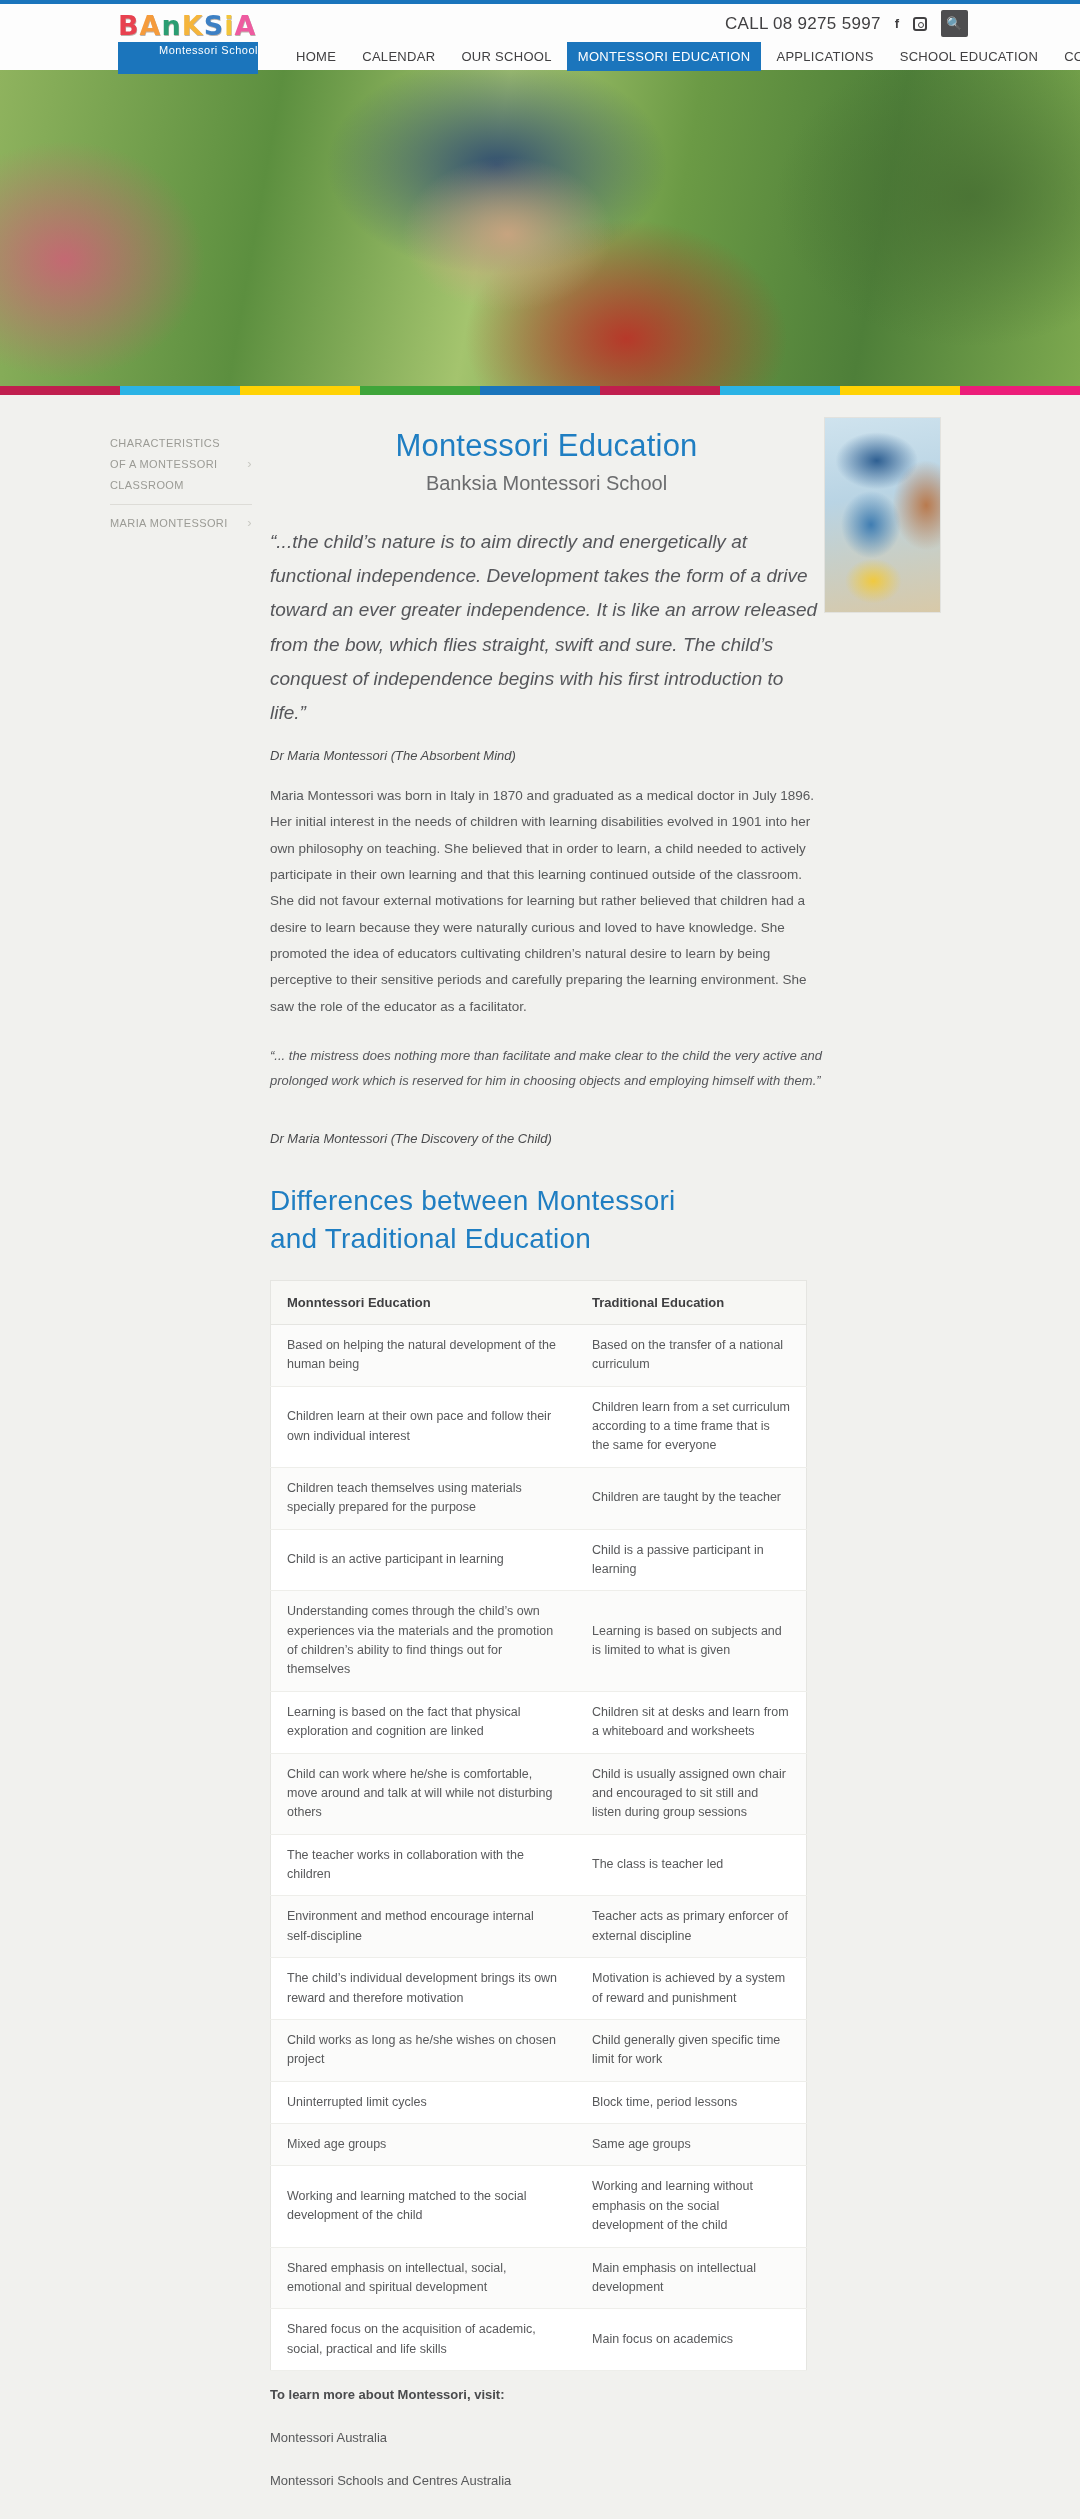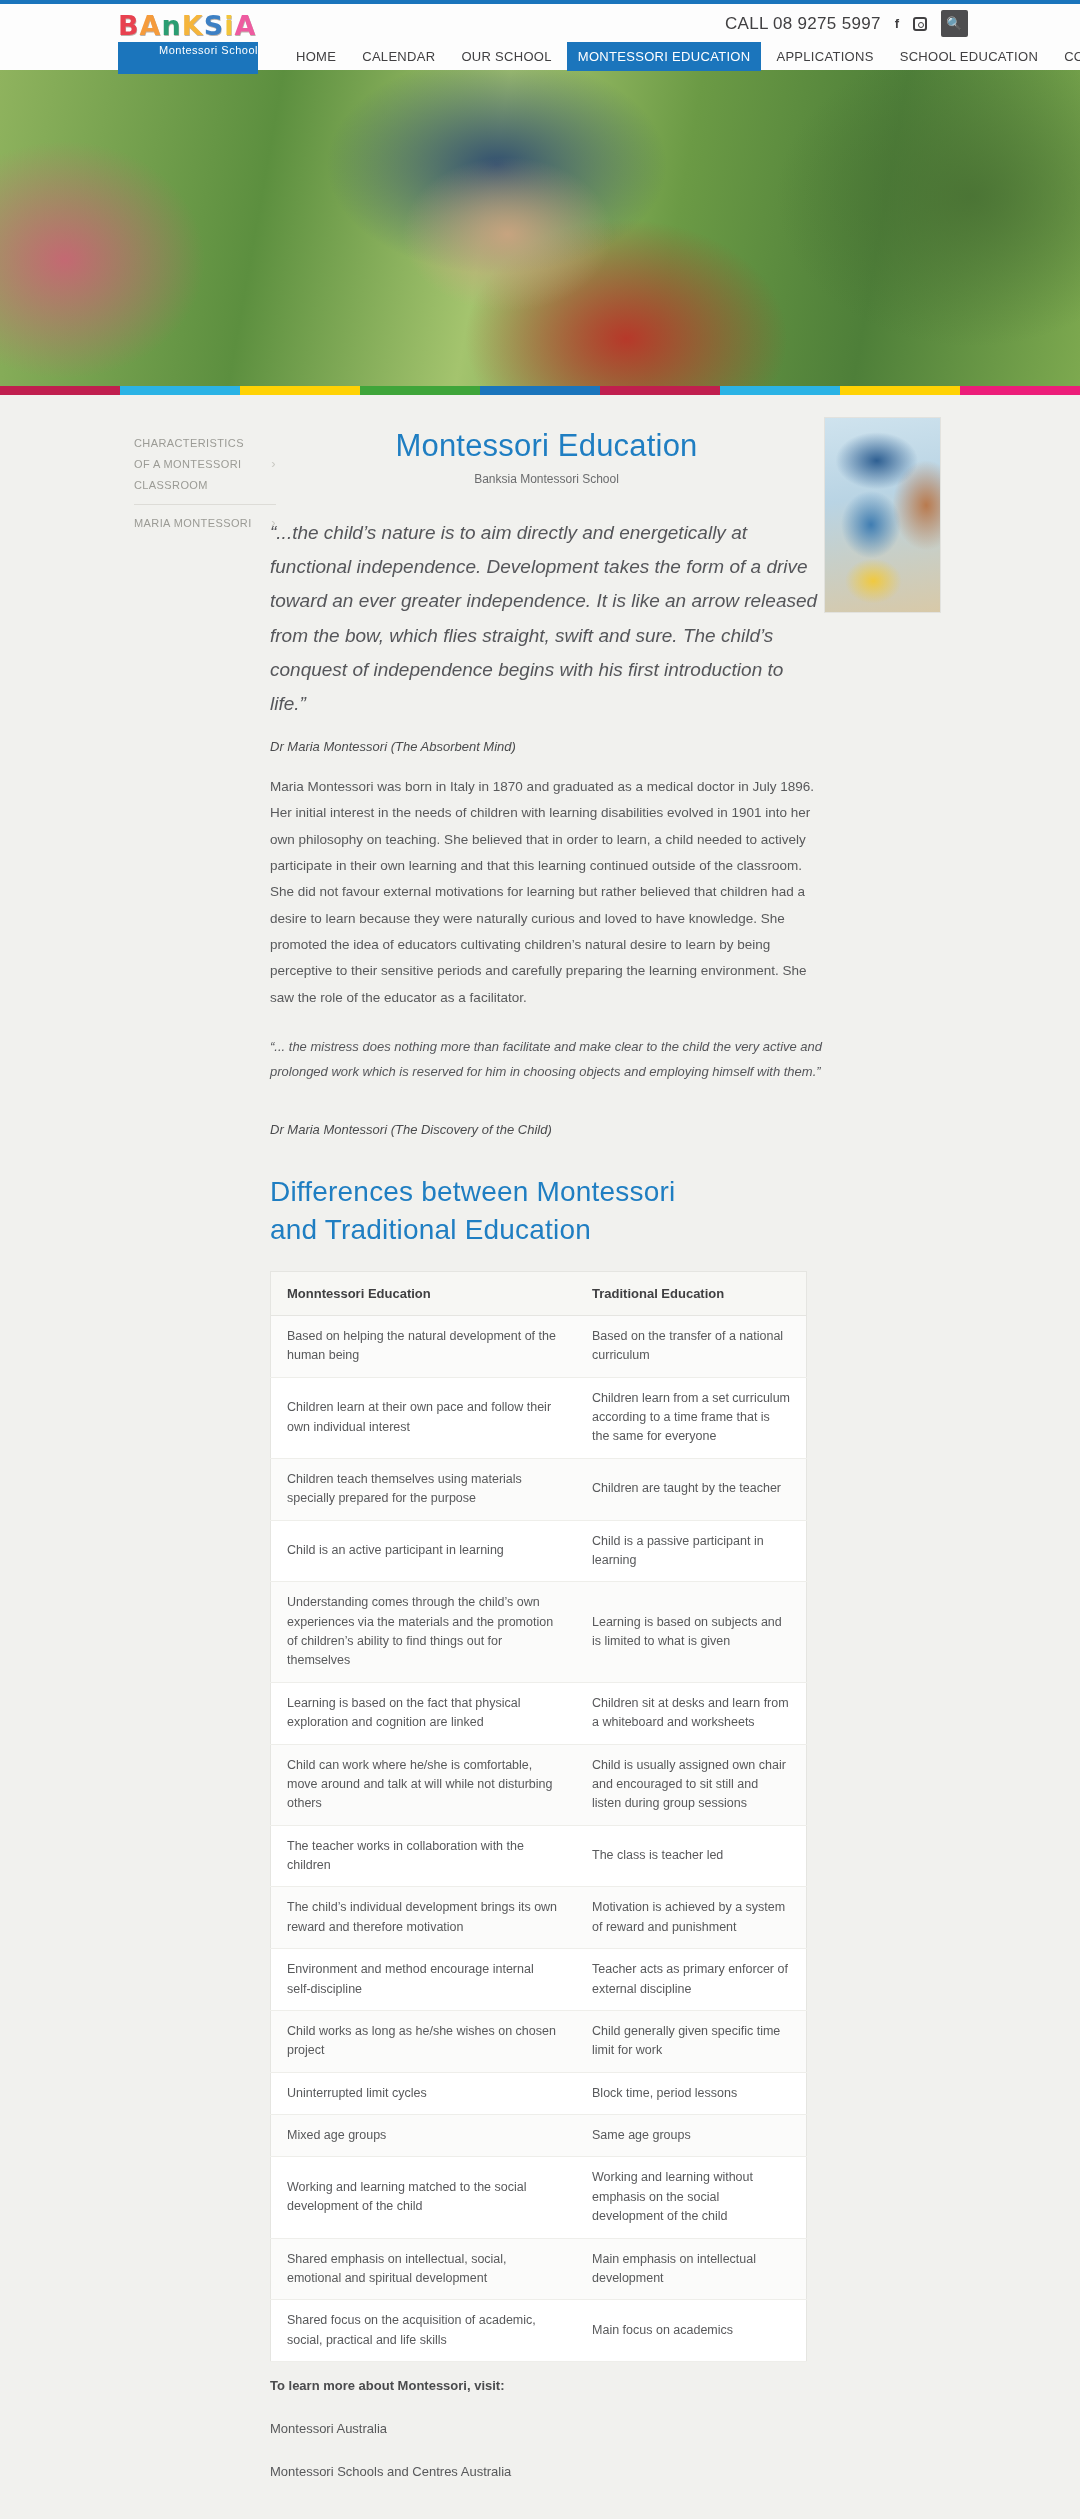--- a/index.html
+++ b/index.html
@@ -40,36 +40,36 @@
       radial-gradient(ellipse 260px 200px at 90% 40%, rgba(70,110,50,0.8) 0%, rgba(70,110,50,0) 75%),
       linear-gradient(100deg,#8fb35e 0%,#5c8f3f 25%,#a4c46e 45%,#6b9a45 62%,#4e7f39 80%,#7da94f 100%);
   }
 
   
   .stripe { display:flex; height:9px; width:100%; }
   .stripe span { flex:1; }
 
   
   .content { position:relative; background:#f1f1ee; padding:33px 0 40px; }
-  .sidebar { position:absolute; left:134px; top:30px; width:142px; }
+  .sidebar { position:absolute; left:110px; top:30px; width:142px; }
   .sb-item { position:relative; font-size:11px; letter-spacing:0.4px; color:#9b9b95; line-height:1.9;
     padding:8px 14px 8px 0; border-bottom:1px solid #dddcd7; cursor:pointer; }
   .sb-item:last-child { border-bottom:none; }
   .sb-item .chev { position:absolute; right:0; top:50%; transform:translateY(-50%); color:#c9c9c3; font-size:13px; }
   .main-col { margin-left:270px; width:553px; }
   .side-photo { position:absolute; left:824px; top:22px; width:117px; height:196px; border:1px solid #e2e2de;
     background:
       radial-gradient(ellipse 55px 38px at 45% 22%, #2e5f92 0%, rgba(46,95,146,0) 75%),
       radial-gradient(ellipse 40px 45px at 40% 55%, #3f7db2 0%, rgba(63,125,178,0) 75%),
       radial-gradient(ellipse 38px 30px at 42% 84%, #f0c93f 0%, rgba(240,201,63,0) 75%),
       radial-gradient(ellipse 45px 60px at 88% 45%, #b97a4e 0%, rgba(185,122,78,0) 75%),
       linear-gradient(170deg,#cfe3ee 0%,#b9d4e4 40%,#d8c9a8 100%);
   }
   h1.page-title { color:#1f7ec2; font-size:31px; font-weight:500; text-align:center; letter-spacing:0.2px; }
-  .page-sub { color:#6b6c6e; font-size:12px; font-weight:400; text-align:center; margin-top:8px; }
+  .page-sub { color:#6b6c6e; font-size:20px; font-weight:400; text-align:center; margin-top:8px; }
   .quote1 { margin-top:30px; font-style:italic; font-size:19px; line-height:1.8; color:#55565a; }
   .attr { margin-top:18px; font-size:13px; font-weight:normal; font-style:italic; color:#4a4b4d; }
   .para { margin-top:20px; font-size:13.5px; line-height:1.95; color:#58595b; }
   .quote2 { margin-top:24px; font-style:italic; font-size:13px; line-height:1.9; color:#55565a; }
   .attr2 { margin-top:38px; font-size:13px; font-weight:normal; font-style:italic; color:#4a4b4d; }
   h2.diff { margin-top:36px; color:#1f7ec2; font-size:28px; font-weight:500; line-height:1.35; letter-spacing:0.2px; }
   table.diff-table { margin-top:22px; width:537px; border-collapse:collapse; background:#fff;
     border:1px solid #e5e5e1; }
   .diff-table th { text-align:left; font-size:13px; color:#3f3f41; background:#f7f7f4;
     padding:14px 16px; border-bottom:1px solid #e5e5e1; font-weight:bold; }
@@ -191,26 +191,26 @@
           </tr>
         <tr>
             <td>Child can work where he/she is comfortable, move around and talk at will while not disturbing others</td>
             <td>Child is usually assigned own chair and encouraged to sit still and listen during group sessions</td>
           </tr>
         <tr>
             <td>The teacher works in collaboration with the children</td>
             <td>The class is teacher led</td>
           </tr>
         <tr>
+            <td>Environment and method encourage internal self-discipline</td>
+            <td>Teacher acts as primary enforcer of external discipline</td>
+          </tr>
+        <tr>
             <td>The child’s individual development brings its own reward and therefore motivation</td>
             <td>Motivation is achieved by a system of reward and punishment</td>
-          </tr>
-        <tr>
-            <td>Environment and method encourage internal self-discipline</td>
-            <td>Teacher acts as primary enforcer of external discipline</td>
           </tr>
         <tr>
             <td>Child works as long as he/she wishes on chosen project</td>
             <td>Child generally given specific time limit for work</td>
           </tr>
         <tr>
             <td>Uninterrupted limit cycles</td>
             <td>Block time, period lessons</td>
           </tr>
         <tr>

